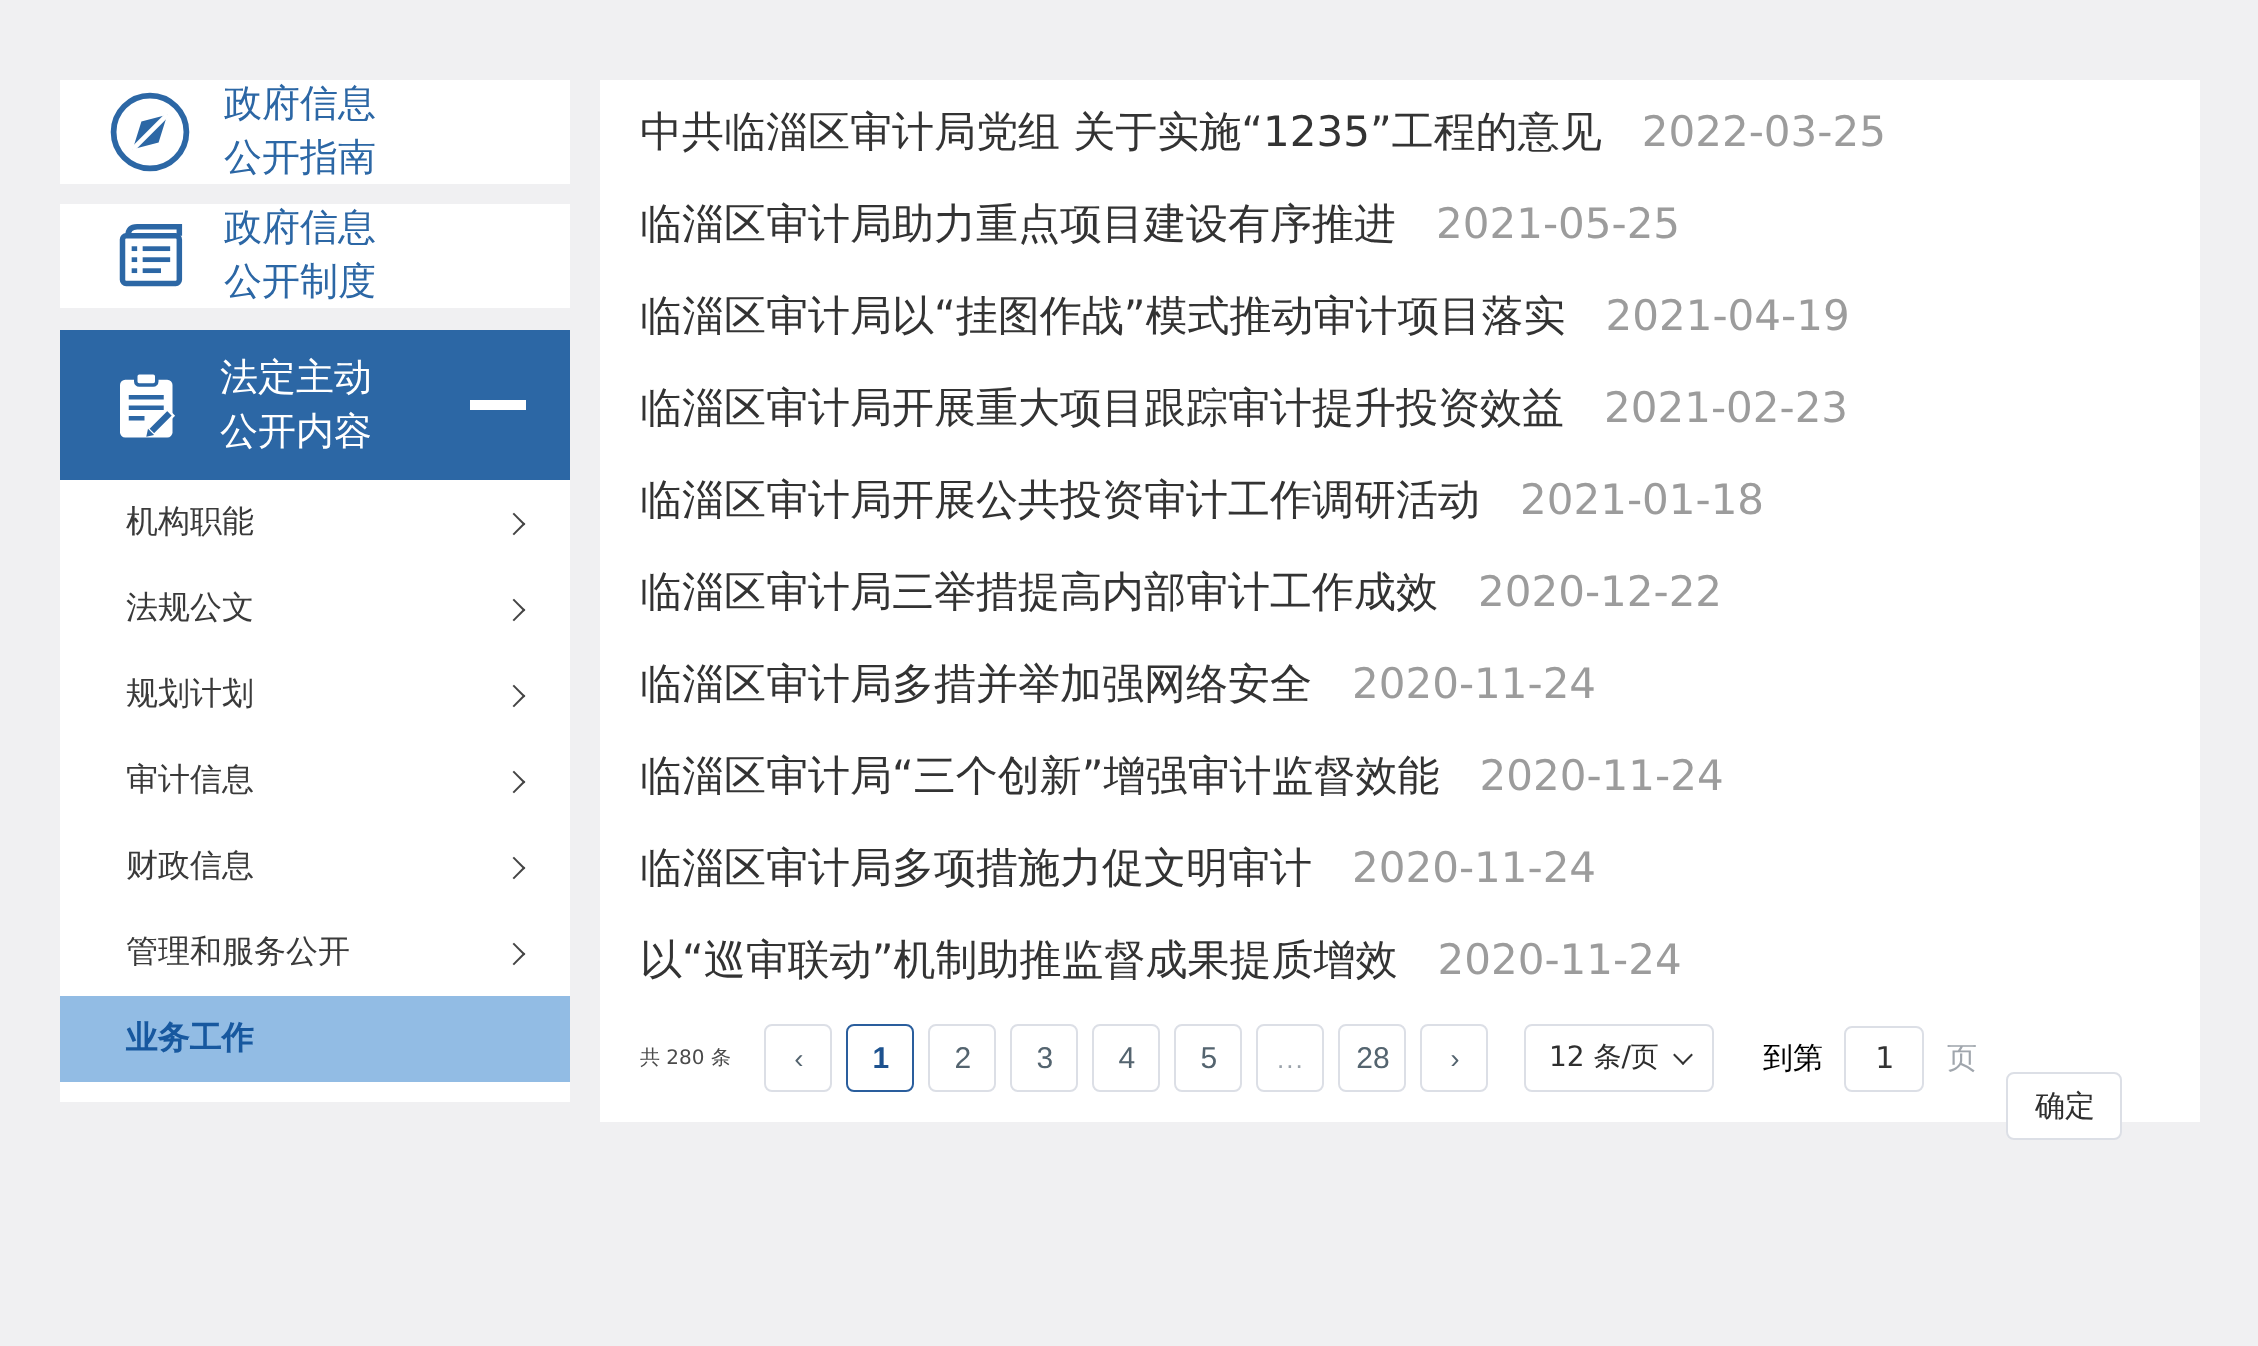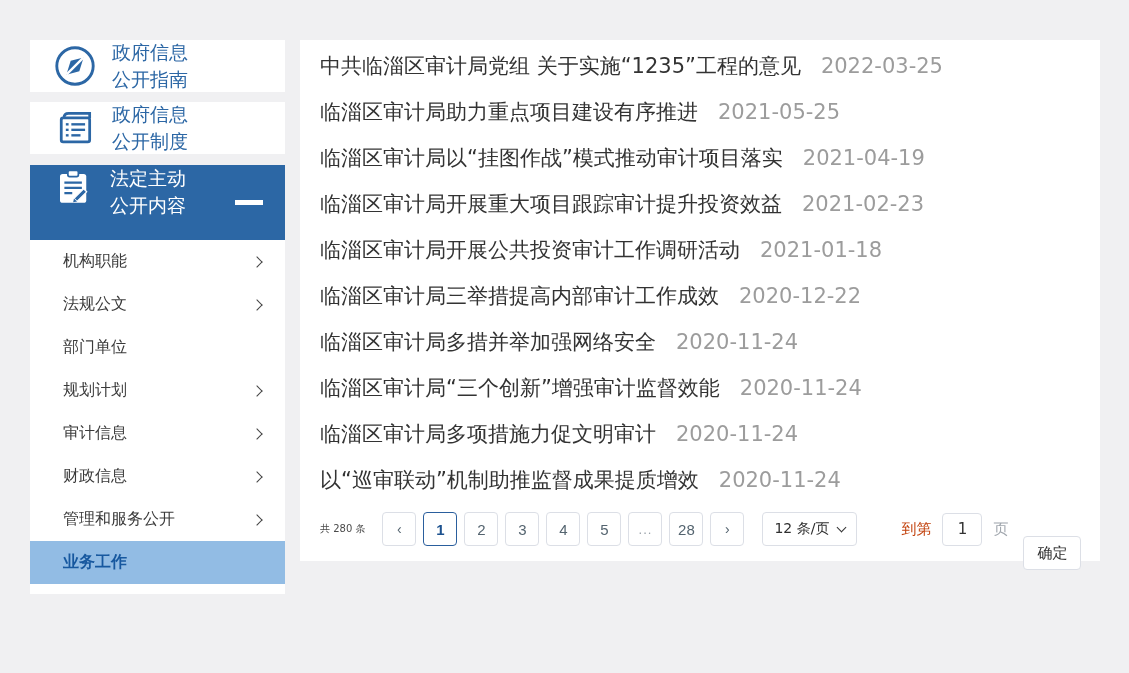--- a/index.html
+++ b/index.html
@@ -18,21 +18,21 @@
     background: #ffffff; height: 52px;
     display: flex; align-items: center;
     padding-left: 22px; cursor: pointer;
   }
   .side-card + .side-card { margin-top: 10px; }
   .side-card .icon-wrap { width: 46px; height: 46px; flex: 0 0 46px; display: flex; align-items: center; justify-content: center; }
   .side-card .label { color: #2c67a5; font-size: 19px; line-height: 27px; margin-left: 14px; }
 
   .section-head {
     margin-top: 11px; background: #2c67a5; height: 75px;
-    display: flex; align-items: flex-start; padding-left: 22px;
+    display: flex; align-items: center; padding-left: 22px;
     position: relative; cursor: pointer;
   }
   .section-head .icon-wrap { width: 44px; height: 44px; flex: 0 0 44px; display: flex; align-items: center; justify-content: center; }
   .section-head .label { color: #ffffff; font-size: 19px; line-height: 27px; margin-left: 14px; }
   .minus-bar { position: absolute; right: 22px; top: 50%; margin-top: -3px; width: 28px; height: 5px; background: #ffffff; }
 
   .submenu { background: #ffffff; padding-bottom: 10px; }
   .submenu-item {
     height: 43px; display: flex; align-items: center; justify-content: space-between;
     padding: 0 22px 0 33px; font-size: 16px; color: #3a3a3a; cursor: pointer;
@@ -76,21 +76,21 @@
   .page-size {
     height: 34px; border: 1px solid #dcdfe6; border-radius: 4px;
     display: flex; align-items: center; padding: 0 11px;
     font-size: 14px; color: #2f2f2f; margin-left: 11px; cursor: pointer; background: #fff;
   }
   .chev-down {
     width: 7px; height: 7px;
     border-right: 1.8px solid #333; border-bottom: 1.8px solid #333;
     transform: rotate(45deg); margin-left: 9px; margin-top: -4px;
   }
-  .goto-label { color: #c2410c; font-size: 15px; margin-left: 44px; white-space: nowrap; }
+  .goto-label { color: #000000; font-size: 15px; margin-left: 24px; white-space: nowrap; }
   .goto-input {
     width: 40px; height: 33px; border: 1px solid #dcdfe6; border-radius: 4px;
     text-align: center; font-size: 15px; color: #333; margin: 0 11px;
     font-family: "DejaVu Sans", "Liberation Sans", sans-serif; outline: none;
   }
   .goto-suffix { color: #a0a6ad; font-size: 15px; white-space: nowrap; }
   .confirm-btn {
     height: 34px; padding: 0 13px; margin-left: 15px;
     border: 1px solid #dcdfe6; border-radius: 4px; background: #fff;
     font-size: 15px; color: #2f2f2f; cursor: pointer;
@@ -157,24 +157,20 @@
 
   <div class="submenu">
     <div class="submenu-item">
       <span>机构职能</span>
       <span class="chev-right"></span>
     </div>
     <div class="submenu-item">
       <span>法规公文</span>
       <span class="chev-right"></span>
     </div>
-    <div class="submenu-item no-arrow">
-      <span>部门单位</span>
-
-    </div>
     <div class="submenu-item">
       <span>规划计划</span>
       <span class="chev-right"></span>
     </div>
     <div class="submenu-item">
       <span>审计信息</span>
       <span class="chev-right"></span>
     </div>
     <div class="submenu-item">
       <span>财政信息</span>

